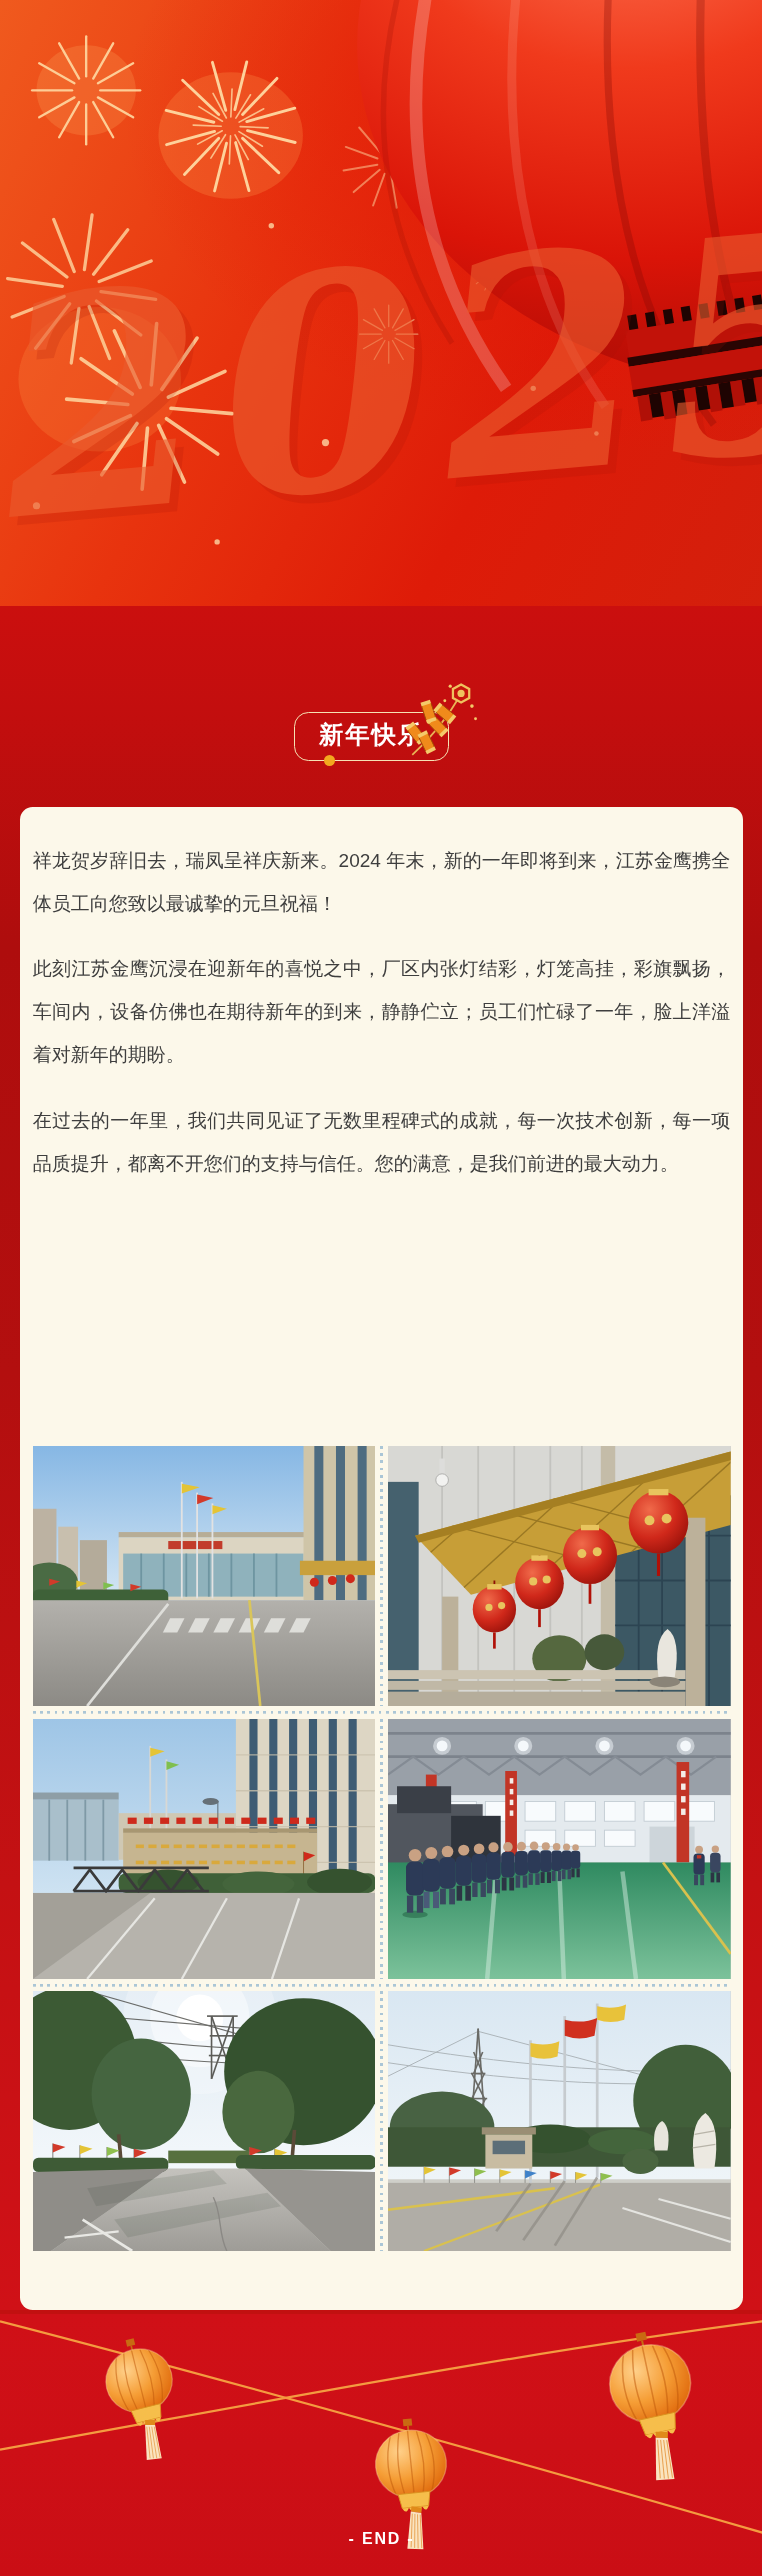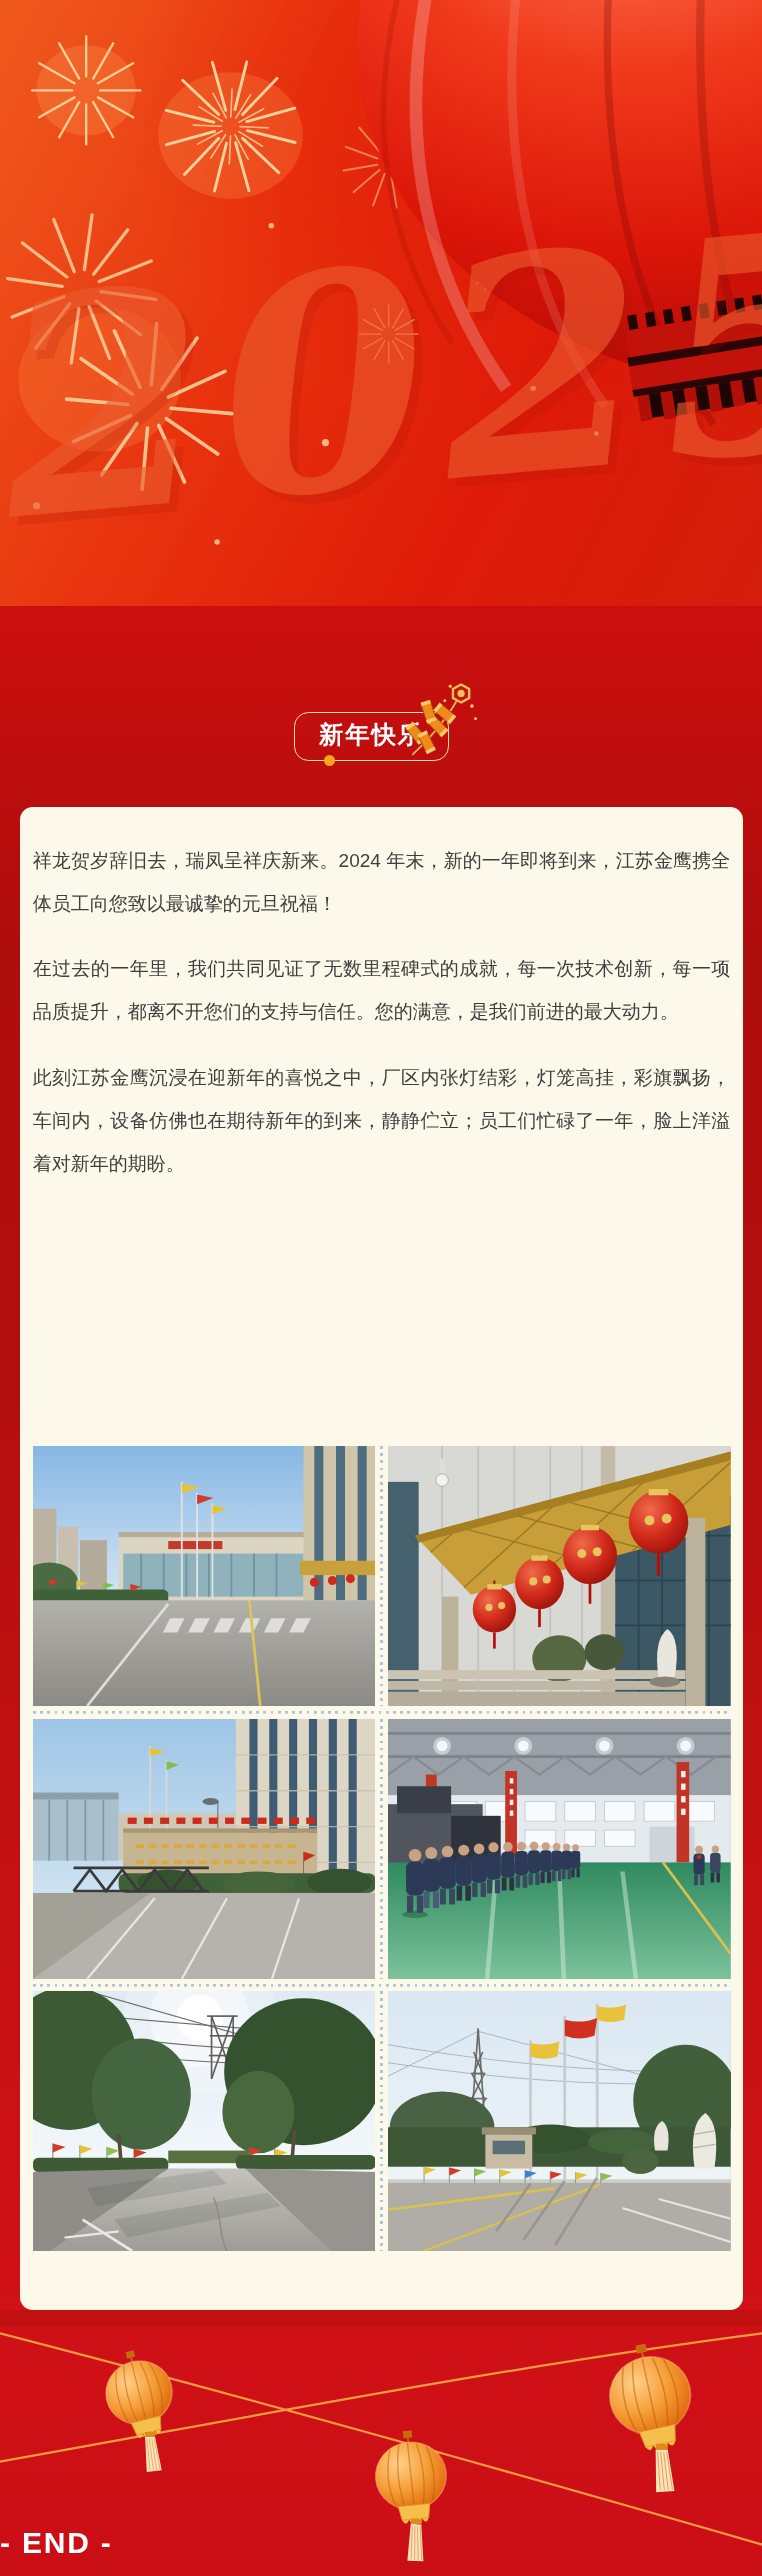--- a/index.html
+++ b/index.html
@@ -20,39 +20,39 @@
   
   .mid{position:relative;padding-top:106px;
     background:linear-gradient(180deg,#CB0F0E 0%,#C30E0E 6%,#AE0D0D 20%,#B30F0F 45%,#C41113 75%,#D01117 100%);}
   .badge{position:relative;width:155px;height:49px;margin:0 auto;transform:translateX(-10px);
     border:1.8px solid #F6E2B4;border-radius:14.5px;box-sizing:border-box;}
   .badge-label{display:block;line-height:43px;text-align:center;color:#FFFFFF;
     font-size:24.4px;font-weight:bold;letter-spacing:1.8px;}
   .badge-dot{position:absolute;left:29px;bottom:-6.3px;width:11px;height:11px;border-radius:50%;
     background:#F3A81F;}
   .badge-ornament{position:absolute;right:-33px;top:-34px;width:76px;height:94px;}
-  .card{width:723px;margin:46px auto 16px;background:#FCF8EA;border-radius:12.7px;
+  .card{width:723px;margin:46px auto 4px;background:#FCF8EA;border-radius:12.7px;
     padding:9px 12.7px 59px;box-sizing:border-box;}
   .article-text{height:630px;overflow:hidden;}
   .article-text p{margin:22.6px 0 0;font-size:19px;line-height:43px;color:#3E3E3E;text-align:justify;}
   
   .photo-grid{width:698px;}
   .photo-row{position:relative;display:flex;gap:12.7px;}
   .photo-row::after{content:"";position:absolute;left:calc(50% - 1.4px);top:0;bottom:0;width:2.7px;
     background:repeating-linear-gradient(180deg,#ABC6D6 0 2.7px,transparent 2.7px 7.2px);}
   .h-sep{height:12.7px;background-image:repeating-linear-gradient(90deg,#ABC6D6 0 2.7px,transparent 2.7px 7.2px);
     background-size:100% 2.7px;background-position:center;background-repeat:no-repeat;}
   .photo{width:343px;height:260px;overflow:hidden;background:#CFCFC9;}
   .photo svg{display:block;width:100%;height:100%;}
   
   .footer{position:relative;height:265px;overflow:hidden;
     background:linear-gradient(180deg,#D01017 0%,#CA0E15 100%);}
   .footer-deco{position:absolute;left:0;top:0;width:763px;height:265px;display:block;}
-  .end-label{position:absolute;bottom:31px;left:0;width:100%;
-    color:#FFFFFF;font-weight:bold;font-size:30px;letter-spacing:1.8px;}
+  .end-label{position:absolute;bottom:31px;left:0;width:100%;text-align:center;
+    color:#FFFFFF;font-weight:bold;font-size:16px;letter-spacing:1.8px;}
 </style>
 </head>
 <body>
 
 <div class="page">
 
   <section class="hero">
     <svg class="hero-art" viewBox="0 0 844 671">
       <defs>
         <radialGradient id="heroLan" cx="30%" cy="26%" r="78%">
@@ -189,22 +189,22 @@
             <circle cx="50" cy="8" r="1.8"></circle>
           <circle cx="78" cy="44" r="1.6"></circle>
             <circle cx="44" cy="24" r="1.6"></circle>
         </g>
       </svg>
     </div>
 
     <div class="card">
       <div class="article-text">
         <p>祥龙贺岁辞旧去，瑞凤呈祥庆新来。2024 年末，新的一年即将到来，江苏金鹰携全体员工向您致以最诚挚的元旦祝福！</p>
+        <p>此刻江苏金鹰沉浸在迎新年的喜悦之中，厂区内张灯结彩，灯笼高挂，彩旗飘扬，车间内，设备仿佛也在期待新年的到来，静静伫立；员工们忙碌了一年，脸上洋溢着对新年的期盼。</p>
         <p>在过去的一年里，我们共同见证了无数里程碑式的成就，每一次技术创新，每一项品质提升，都离不开您们的支持与信任。您的满意，是我们前进的最大动力。</p>
-        <p>此刻江苏金鹰沉浸在迎新年的喜悦之中，厂区内张灯结彩，灯笼高挂，彩旗飘扬，车间内，设备仿佛也在期待新年的到来，静静伫立；员工们忙碌了一年，脸上洋溢着对新年的期盼。</p>
       </div>
 
       <div class="photo-grid">
 
         <div class="photo-row">
 
           <div class="photo">
             <svg viewBox="0 0 380 290" preserveAspectRatio="none">
               <defs>
                 <linearGradient id="p1sky" x1="0" y1="0" x2="0" y2="1">

